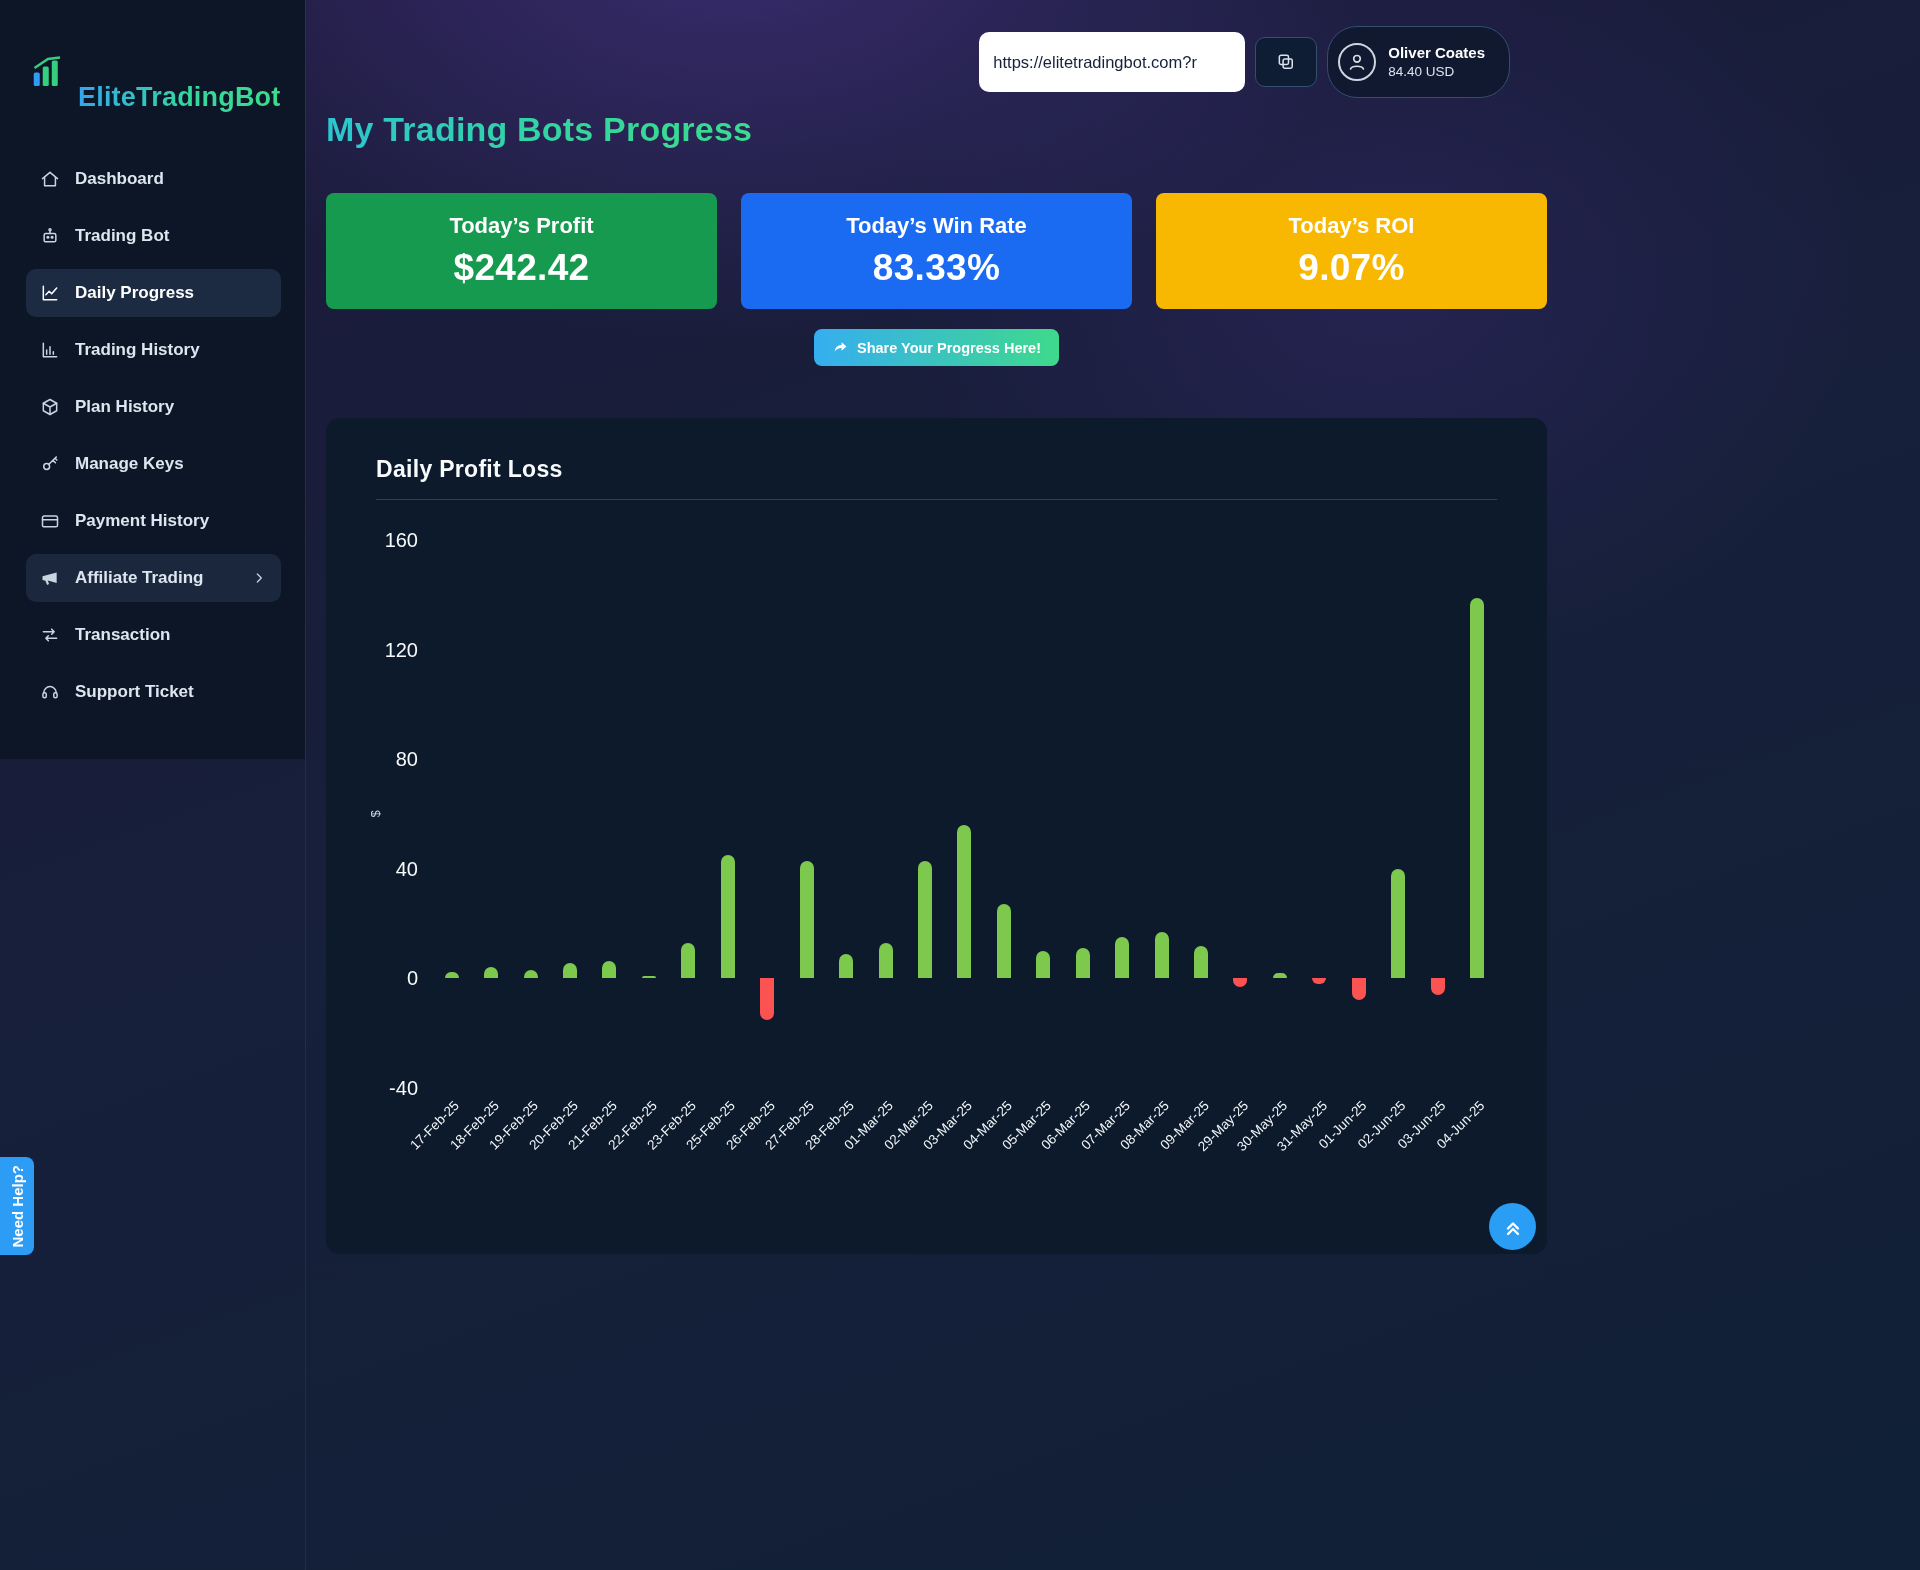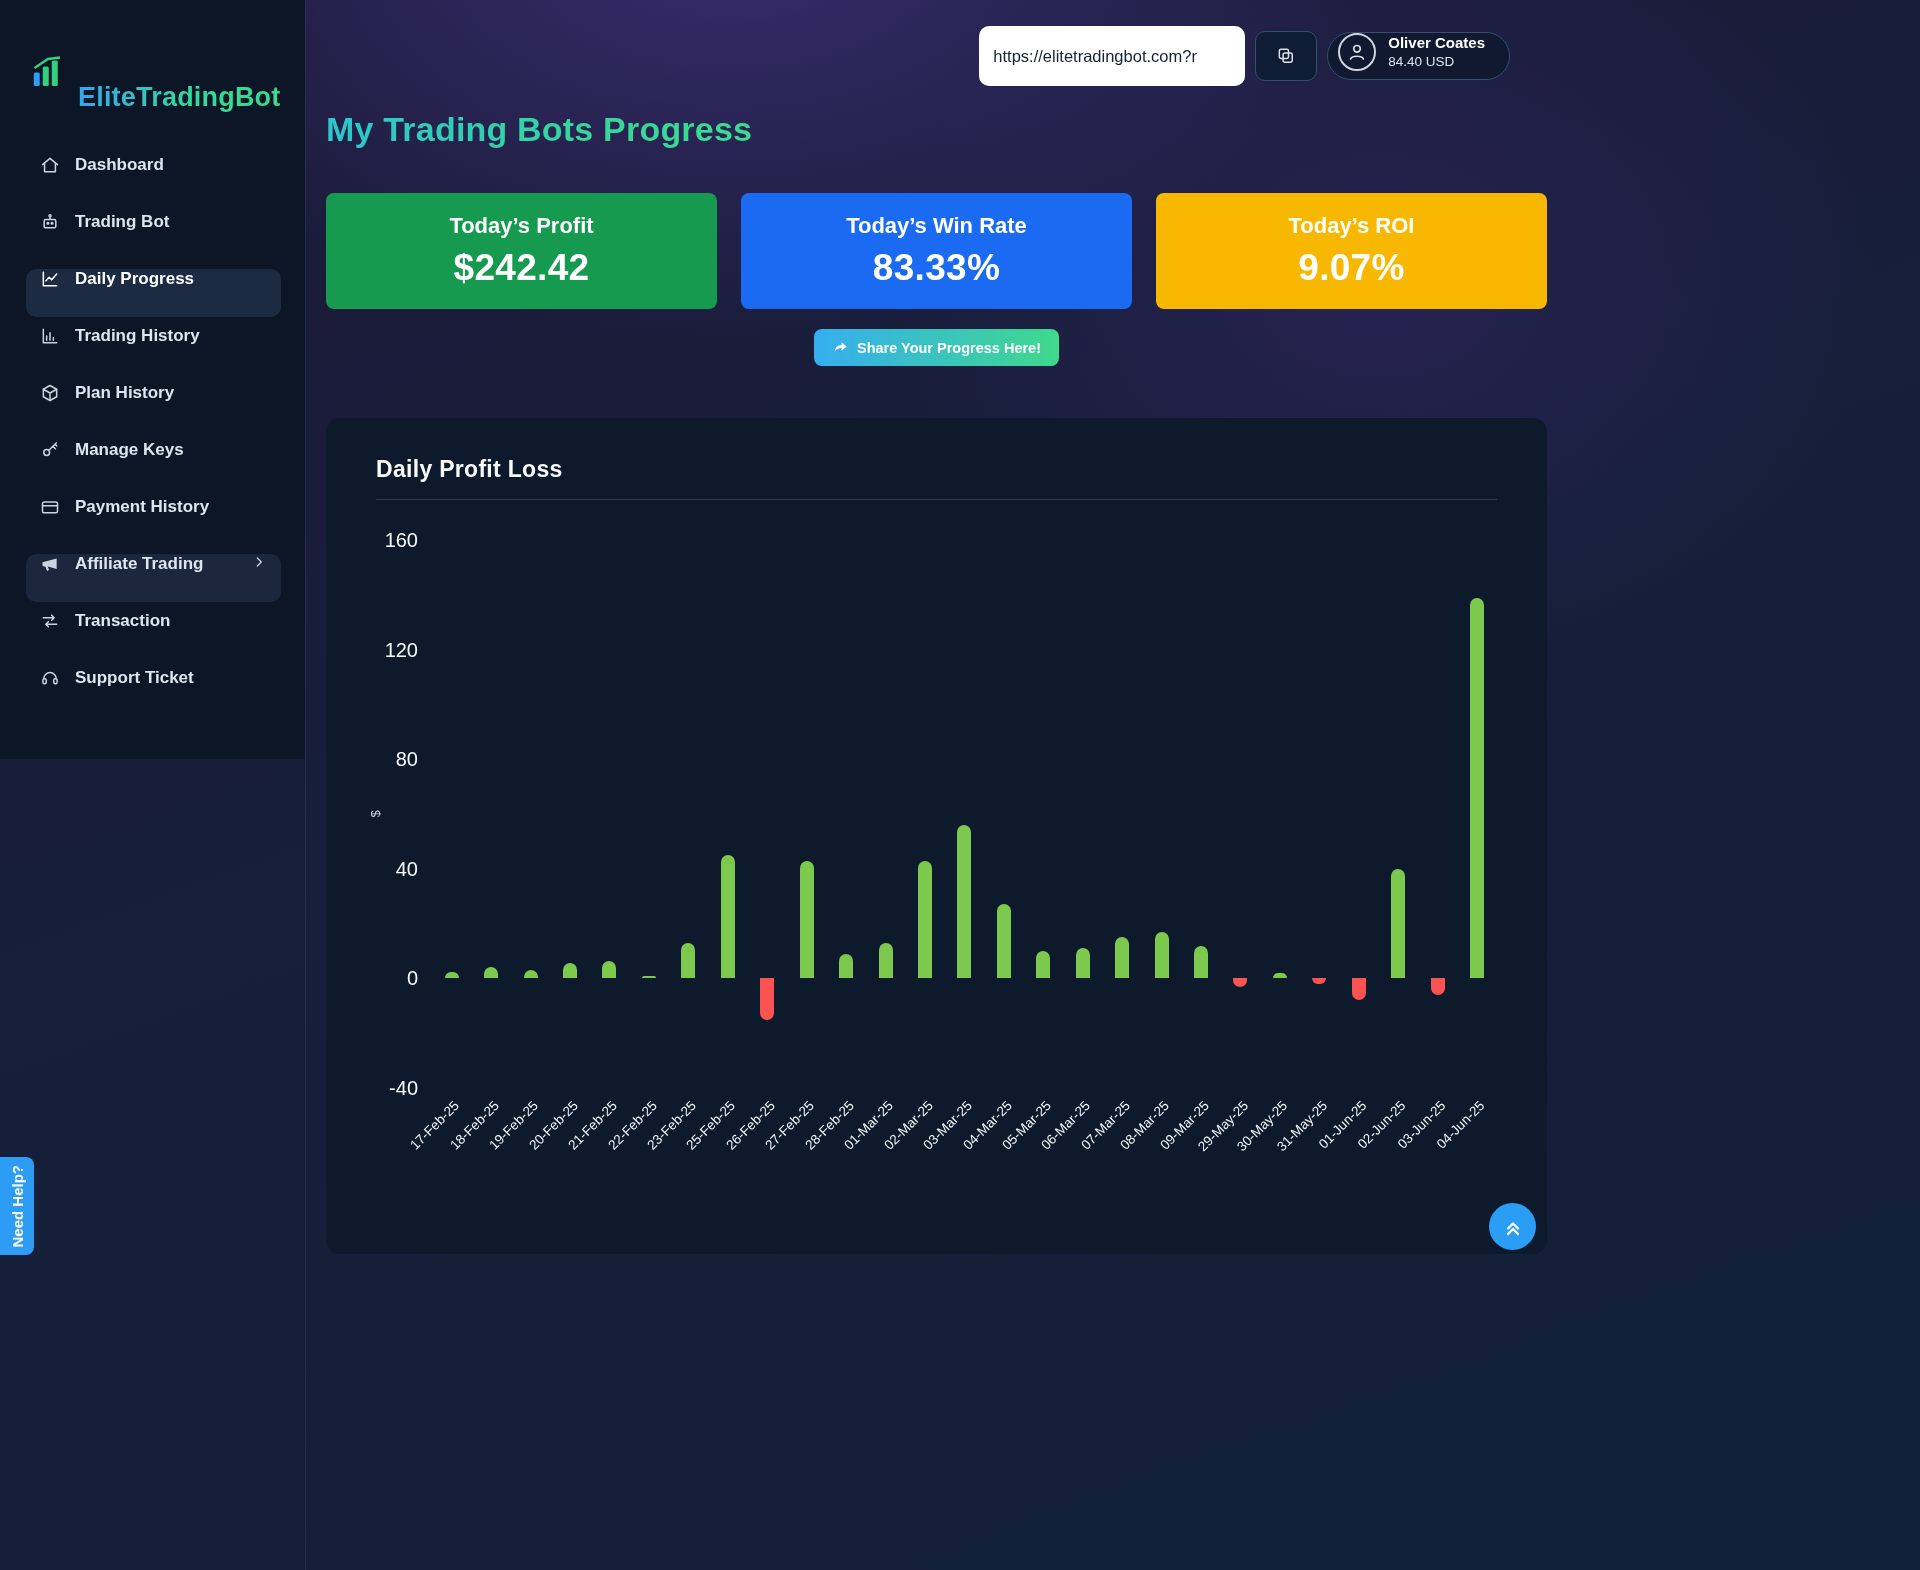--- a/index.html
+++ b/index.html
@@ -19,40 +19,40 @@
   .left-col { flex:0 0 306px; width:306px; border-right:1px solid rgba(90,130,170,.16); }
   .sidebar { background:#0c1626; padding:30px 24px 34px 26px; border-bottom:1px solid rgba(90,130,170,.10); }
   .logo { display:flex; align-items:center; gap:10px; margin:4px 0 42px 2px; cursor:pointer; }
   .logo svg { width:40px; height:36px; }
   .logo-text {
     font-size:27px; font-weight:700; letter-spacing:.2px;
     background:linear-gradient(90deg,#34a7f0 0%,#35d89c 55%,#3bdc8e 100%);
     -webkit-background-clip:text; background-clip:text; color:transparent;margin-top:48px;
   }
   .menu-item {
-    display:flex; gap:15px;
+    display:flex; align-items:center; gap:15px;
     height:48px; margin-bottom:9px; padding:0 14px;
     border-radius:10px; cursor:pointer;
     color:#dde5ef; font-size:17px; font-weight:600;
   }
   .menu-item .mi-icon { display:flex; color:#c9d4e0; }
   .menu-item .mi-icon svg { width:20px; height:20px; }
   .menu-item.active { background:#1c2b42; color:#ffffff; }
   .menu-item.active .mi-icon { color:#fff; }
   .menu-item.highlight { background:rgba(36,52,76,.60); }
   .mi-chevron { margin-left:auto; display:flex; color:#cfd8e3; }
   .mi-chevron svg { width:16px; height:16px; }
 
   
   .topbar { position:absolute; top:26px; right:410px; display:flex; align-items:center; gap:10px; }
   .url-box { width:266px; height:60px; background:#ffffff; border-radius:10px; display:flex; align-items:center; padding:0 14px; }
   .url-box input { width:100%; border:none; outline:none; background:transparent; font-size:16.5px; color:#16213a; font-family:"Liberation Sans", sans-serif; }
   .copy-btn { width:62px; height:50px; background:#0e1d33; border:1px solid #31506e; border-radius:10px; display:flex; align-items:center; justify-content:center; color:#dbe4ee; cursor:pointer; }
   .copy-btn svg { width:20px; height:20px; }
-  .user-pill { height:48px; background:rgba(13,25,43,.82); border:1px solid #31506e; border-radius:30px; display:flex; align-items:flex-start; gap:12px; padding:0 24px 0 10px; cursor:pointer; }
+  .user-pill { height:72px; background:rgba(13,25,43,.82); border:1px solid #31506e; border-radius:30px; display:flex; align-items:center; gap:12px; padding:0 24px 0 10px; cursor:pointer; }
   .avatar { width:38px; height:38px; border-radius:50%; border:2px solid #ccd6e2; display:flex; align-items:center; justify-content:center; color:#d7dee8; }
   .avatar svg { width:22px; height:22px; }
   .user-meta { display:flex; flex-direction:column; line-height:1.3; }
   .user-name { font-size:15px; font-weight:700; color:#fff; }
   .user-balance { font-size:13.5px; color:#dbe4ee; }
 
   
   .main { flex:1; position:relative; }
   .content { width:1221px; margin-left:20px; padding-top:110px; }
   .page-title {

